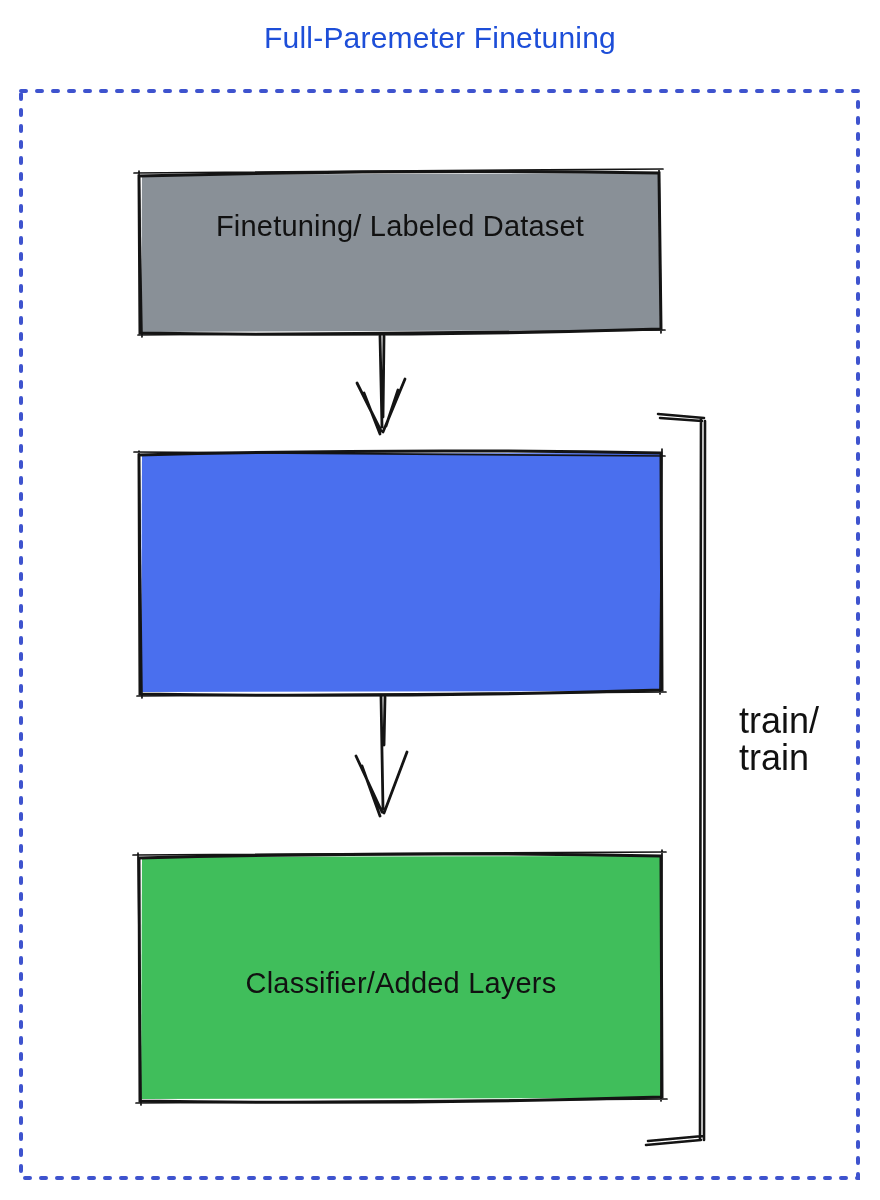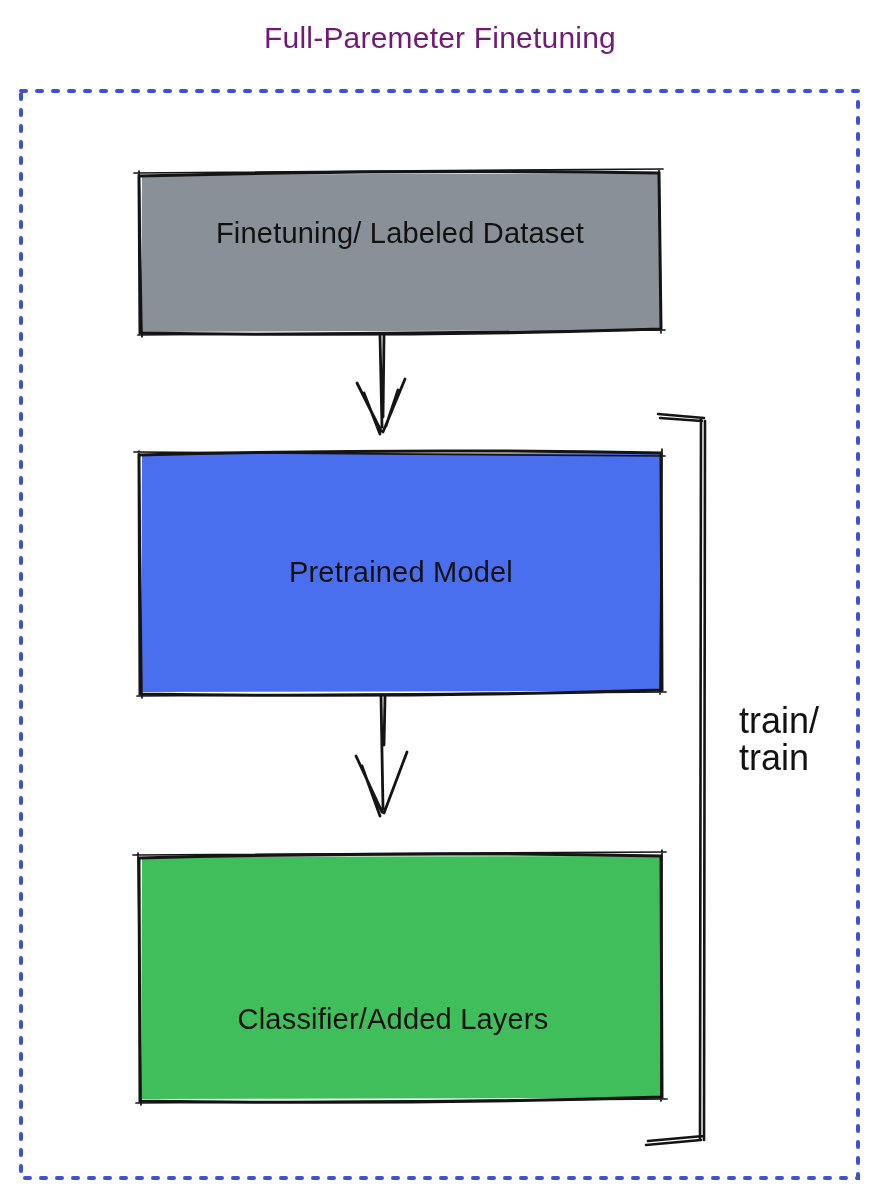--- a/index.html
+++ b/index.html
@@ -12,43 +12,43 @@
     font-family: "Liberation Sans", sans-serif;
   }
   .diagram-svg { position: absolute; left: 0; top: 0; }
   .title {
     position: absolute;
     left: 0; top: 21px;
     width: 880px;
     text-align: center;
     font-size: 30px;
     font-weight: 500;
-    color: #701a75;
+    color: #1d4ed8;
     letter-spacing: 0.2px;
   }
   .node-label {
     position: absolute;
     color: #111111;
     font-size: 29px;
     letter-spacing: 0.2px;
   }
   .dataset-label {
-    left: 140px; top: 217px;
+    left: 140px; top: 210px;
     width: 520px;
     text-align: center;
   }
   .model-label {
     left: 140px; top: 452px;
     width: 522px; height: 241px;
     display: flex; align-items: center; justify-content: center;
   }
   .classifier-label {
-    left: 132px; top: 855px;
+    left: 140px; top: 855px;
     width: 522px; height: 256px;
-    display: flex; align-items: center; justify-content: center; margin-top: 36px;
+    display: flex; align-items: center; justify-content: center;
   }
   .bracket-label {
     position: absolute;
     left: 739px; top: 702px;
     color: #111111;
     font-size: 36px;
     line-height: 37px;
   }
 </style>
 </head>
@@ -76,21 +76,20 @@
 
     <path d="M142 857 L660 856 L661 1098 L141 1099 Z" stroke="none" fill="#40BE5B"></path>
     <path d="M139 858 Q400 851 661 856 L662 1097 Q400 1105 140 1101 Z" fill="none" stroke="#141414" stroke-width="3" stroke-linecap="round"></path>
     <path d="M133 855 L666 852 M662 850 L661 1101 M667 1099 L136 1103 M141 1105 L138 853" fill="none" stroke="#141414" stroke-width="1.7" stroke-linecap="round"></path>
 
     <path d="M658 414 L704 418 M660 418 L702 421 M701 418 L700 1139 M705 421 L704 1140 M703 1136 L648 1141 M701 1140 L646 1145" fill="none" stroke="#141414" stroke-width="2.6" stroke-linecap="round"></path>
   </svg>
 
   <div class="node-label dataset-label">Finetuning/ Labeled Dataset</div>
 
-  <div class="node-label model-label">Pretrained Model</div>
 
   <div class="node-label classifier-label">Classifier/Added Layers</div>
 
   <div class="bracket-label">
     <div>train/</div>
     <div>train</div>
   </div>
 
 </div>
 

